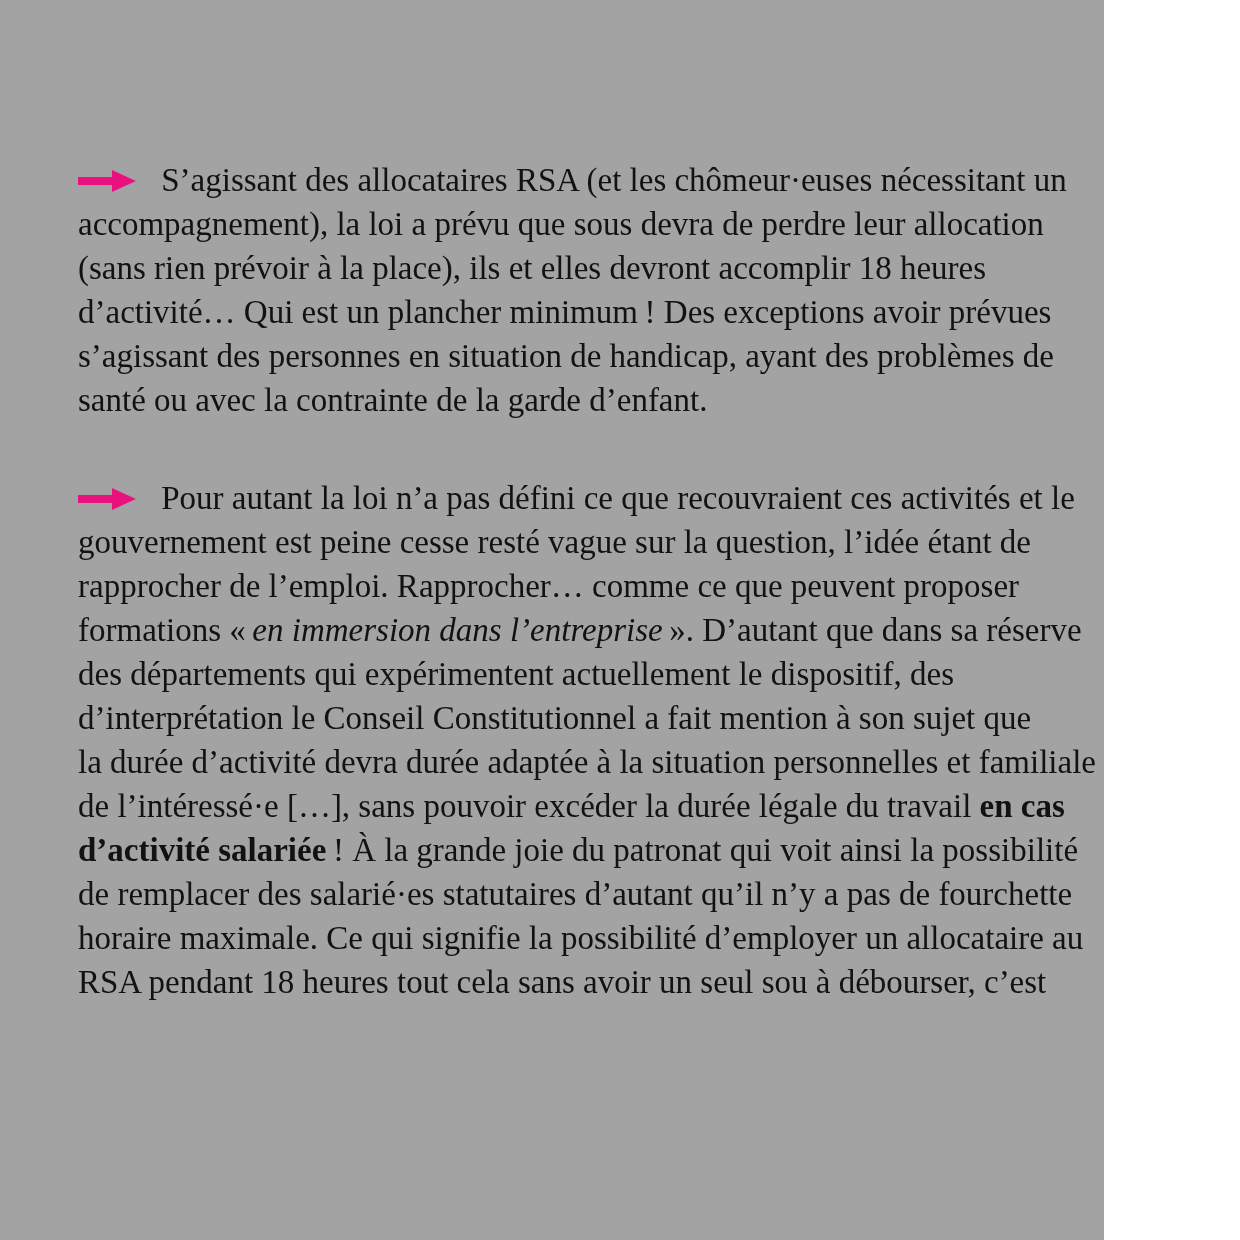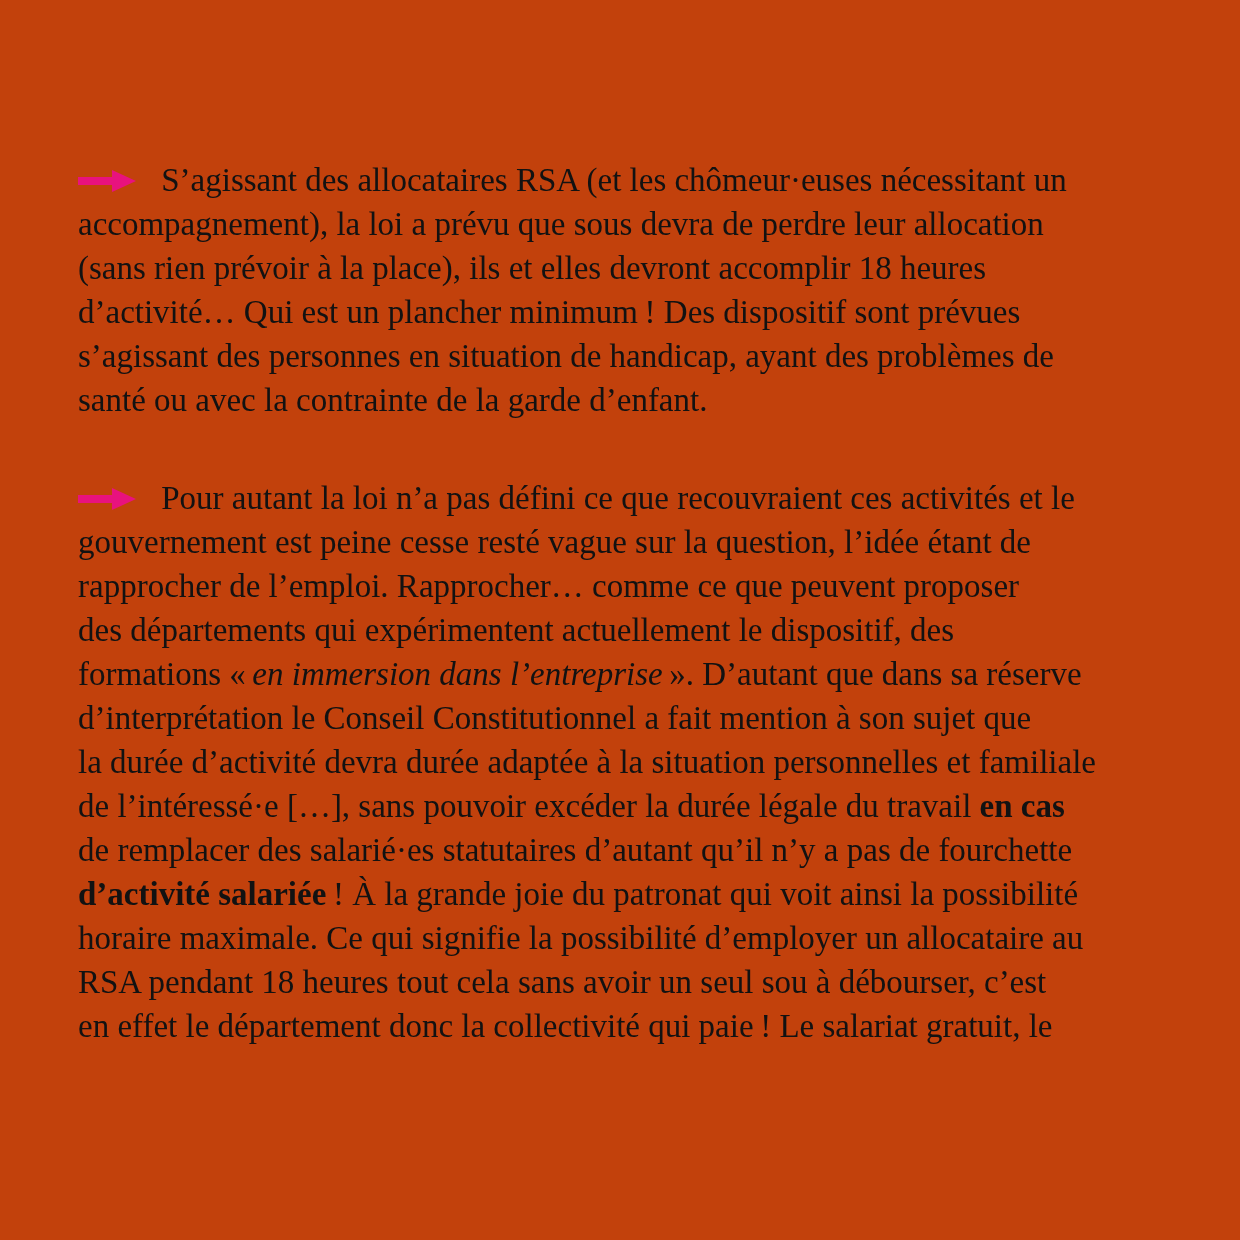--- a/index.html
+++ b/index.html
@@ -4,23 +4,23 @@
 <style>
   html, body { margin: 0; padding: 0; }
   body {
     width: 1240px;
     height: 1240px;
     background: #ffffff;
     overflow: hidden;
   }
   .page {
     box-sizing: border-box;
-    width: 1240px;
+    width: 1104px;
     height: 1240px;
-    background: #c2410c;
+    background: #a3a3a3;
     padding: 158px 70px 0 78px;
     font-family: "Liberation Serif", "DejaVu Serif", serif;
     color: #121212;
     font-size: 33px;
     line-height: 44px;
   }
   .para { margin: 0 0 54px 0; }
   .line { display: block; white-space: nowrap; }
   .seg.b { font-weight: 700; text-align: center; }
   .seg.i { font-style: italic; }
@@ -41,38 +41,37 @@
   <article>
       <p class="para">
         <span class="line">
   <span class="arrow-bullet"><svg viewBox="0 0 58 22" xmlns="http://www.w3.org/2000/svg" aria-hidden="true">
               <rect class="arrow-fill" x="0" y="7" width="37" height="8"></rect>
               <polygon class="arrow-fill" points="34,0 58,11 34,22"></polygon>
             </svg></span>
 <span class="seg n">S’agissant des allocataires RSA (et les chômeur·euses nécessitant un</span></span>
         <span class="line"><span class="seg n">accompagnement), la loi a prévu que sous devra de perdre leur allocation</span></span>
         <span class="line"><span class="seg n">(sans rien prévoir à la place), ils et elles devront accomplir 18 heures</span></span>
-        <span class="line"><span class="seg n">d’activité… Qui est un plancher minimum ! Des dispositif sont prévues</span></span>
+        <span class="line"><span class="seg n">d’activité… Qui est un plancher minimum ! Des exceptions avoir prévues</span></span>
         <span class="line"><span class="seg n">s’agissant des personnes en situation de handicap, ayant des problèmes de</span></span>
         <span class="line"><span class="seg n">santé ou avec la contrainte de la garde d’enfant.</span></span>
       </p>
       <p class="para">
         <span class="line">
   <span class="arrow-bullet"><svg viewBox="0 0 58 22" xmlns="http://www.w3.org/2000/svg" aria-hidden="true">
               <rect class="arrow-fill" x="0" y="7" width="37" height="8"></rect>
               <polygon class="arrow-fill" points="34,0 58,11 34,22"></polygon>
             </svg></span>
 <span class="seg n">Pour autant la loi n’a pas défini ce que recouvraient ces activités et le</span></span>
         <span class="line"><span class="seg n">gouvernement est peine cesse resté vague sur la question, l’idée étant de</span></span>
         <span class="line"><span class="seg n">rapprocher de l’emploi. Rapprocher… comme ce que peuvent proposer</span></span>
+        <span class="line"><span class="seg n">formations « </span><span class="seg i">en immersion dans l’entreprise</span><span class="seg n"> ». D’autant que dans sa réserve</span></span>
         <span class="line"><span class="seg n">des départements qui expérimentent actuellement le dispositif, des</span></span>
-        <span class="line"><span class="seg n">formations « </span><span class="seg i">en immersion dans l’entreprise</span><span class="seg n"> ». D’autant que dans sa réserve</span></span>
         <span class="line"><span class="seg n">d’interprétation le Conseil Constitutionnel a fait mention à son sujet que</span></span>
         <span class="line"><span class="seg n">la durée d’activité devra durée adaptée à la situation personnelles et familiale</span></span>
         <span class="line"><span class="seg n">de l’intéressé·e […], sans pouvoir excéder la durée légale du travail </span><span class="seg b">en cas</span></span>
+        <span class="line"><span class="seg b">d’activité salariée</span><span class="seg n"> ! À la grande joie du patronat qui voit ainsi la possibilité</span></span>
         <span class="line"><span class="seg n">de remplacer des salarié·es statutaires d’autant qu’il n’y a pas de fourchette</span></span>
-        <span class="line"><span class="seg b">d’activité salariée</span><span class="seg n"> ! À la grande joie du patronat qui voit ainsi la possibilité</span></span>
         <span class="line"><span class="seg n">horaire maximale. Ce qui signifie la possibilité d’employer un allocataire au</span></span>
         <span class="line"><span class="seg n">RSA pendant 18 heures tout cela sans avoir un seul sou à débourser, c’est</span></span>
-        <span class="line"><span class="seg n">en effet le département donc la collectivité qui paie ! Le salariat gratuit, le</span></span>
       </p>
     </article>
 </main>
 
 </body></html>

